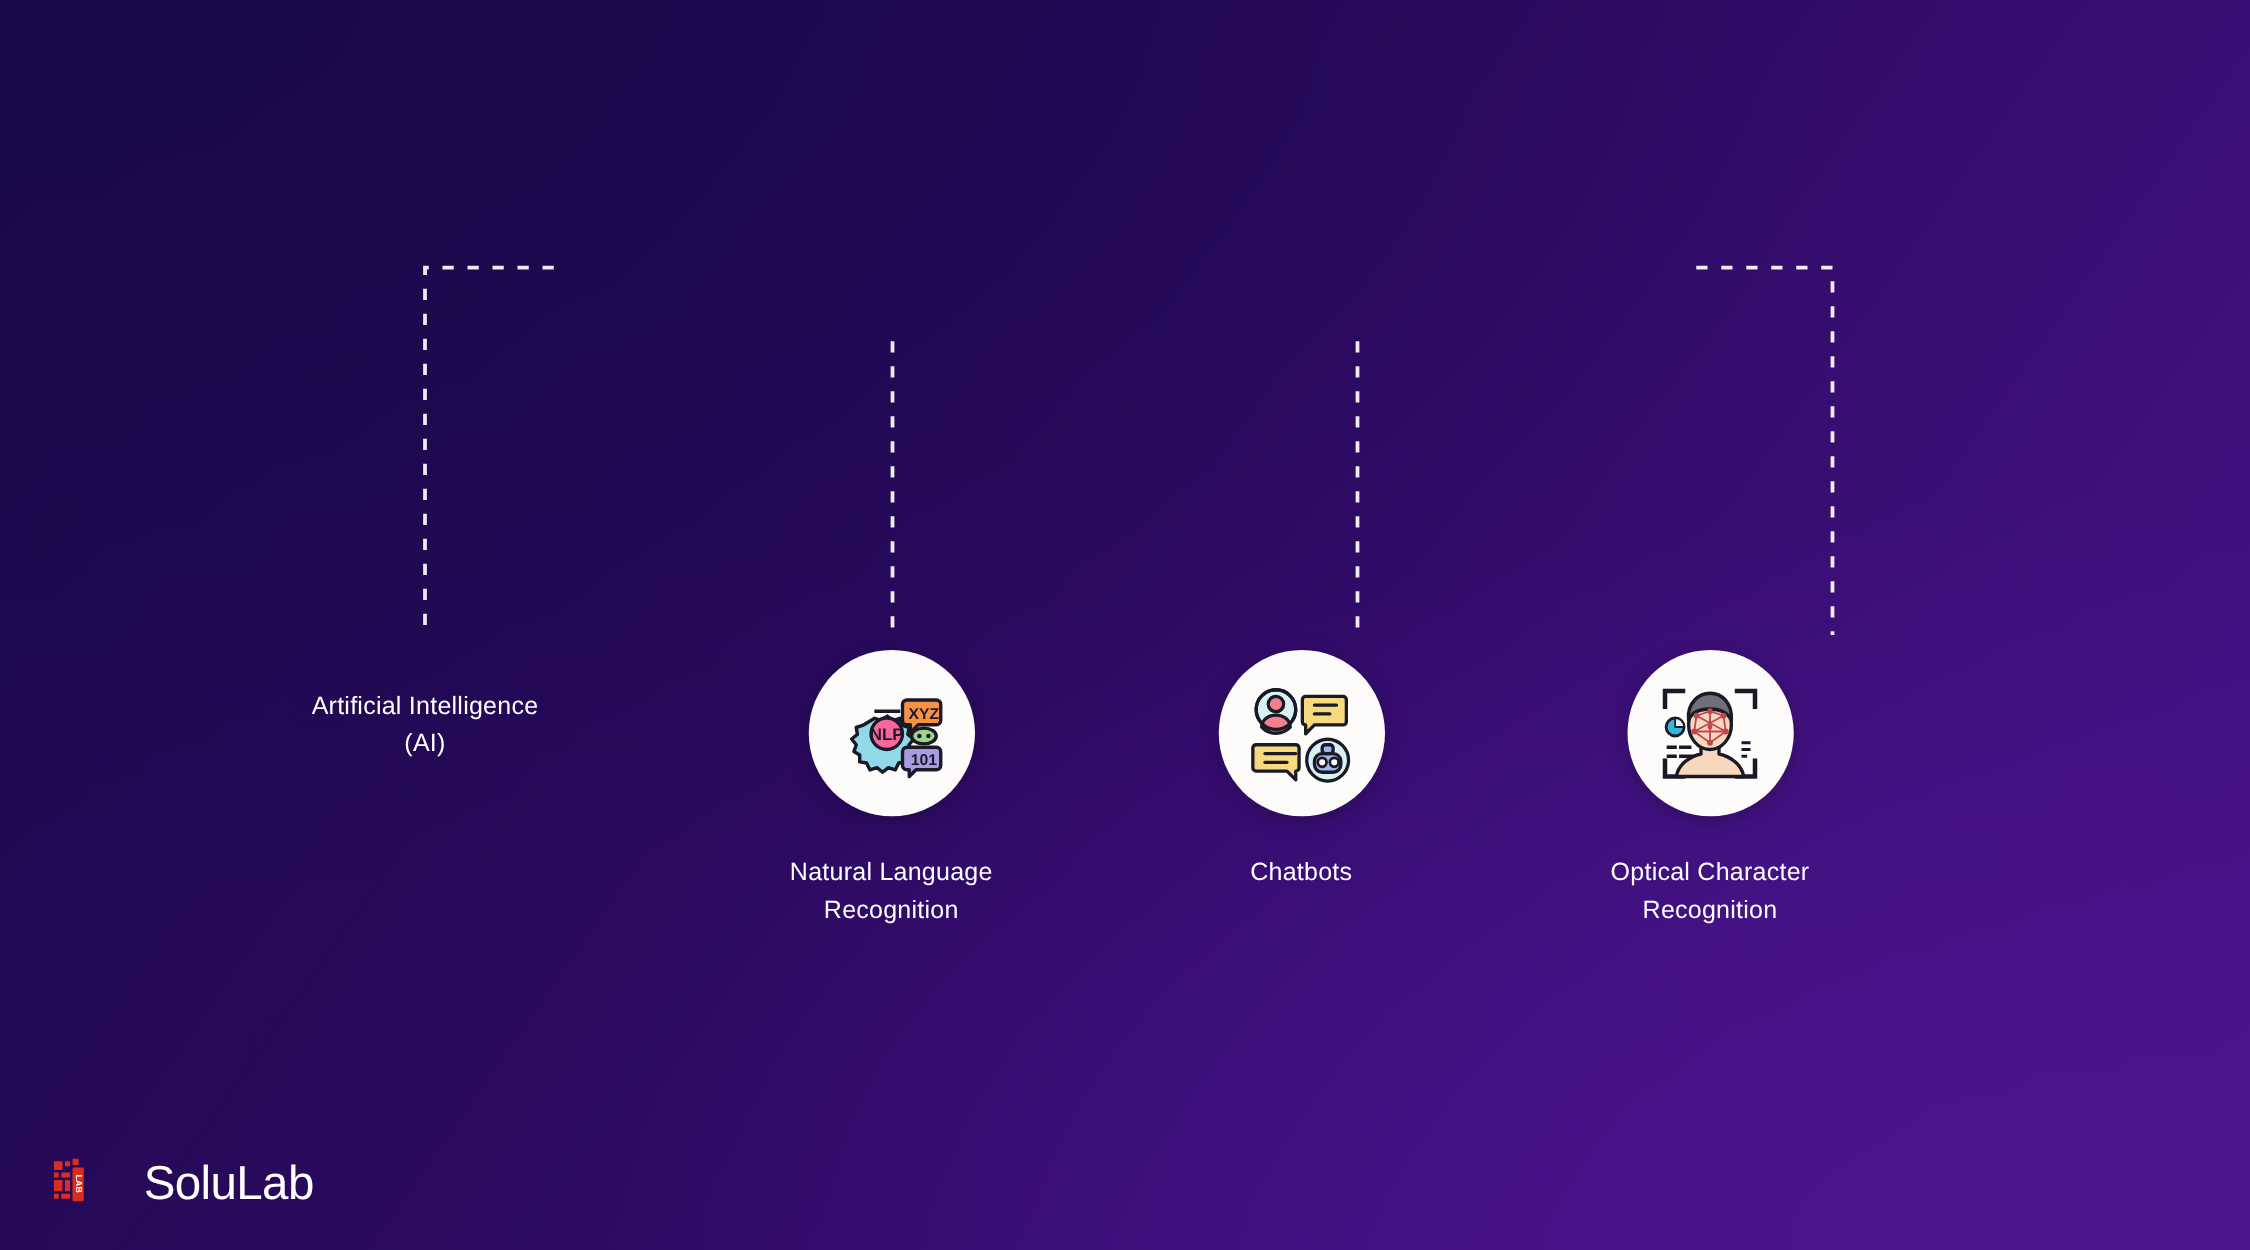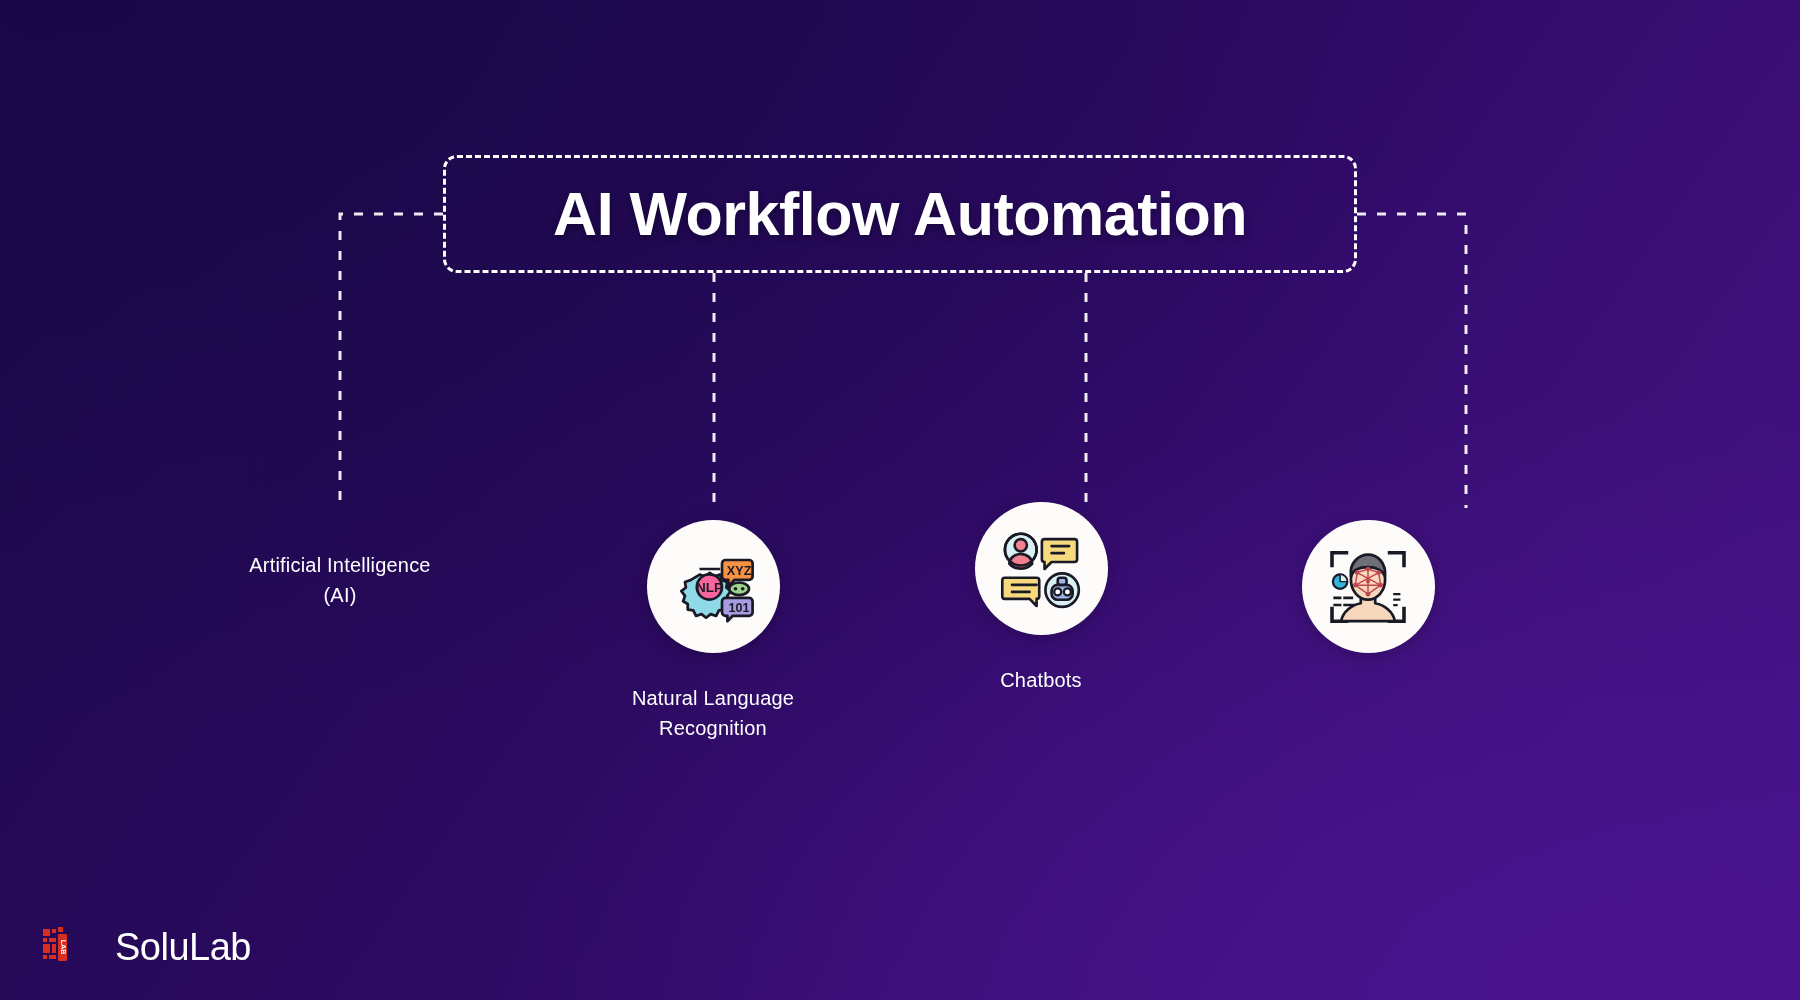--- a/index.html
+++ b/index.html
@@ -63,23 +63,20 @@
 
     <path class="conn" d="M443,214 H340 V508"></path>
 
     <path class="conn" d="M714,273 V508"></path>
 
     <path class="conn" d="M1086,273 V508"></path>
 
     <path class="conn" d="M1357,214 H1466 V508"></path>
   </svg>
 
-  <div id="title-box">
-    <span id="title-text">AI Workflow Automation</span>
-  </div>
 
   <div class="node" style="left:200px; top:520px;">
     <div class="node-label">Artificial Intelligence
 (AI)</div>
   </div>
 
   <div class="node" style="left:573px; top:520px;">
     <div class="bubble">
       <svg width="90" height="90" viewBox="0 0 100 100">
         <g stroke="#1a1a26" stroke-width="3" stroke-linejoin="round">
@@ -99,21 +96,21 @@
         <g fill="#1a1a26">
             <circle cx="75" cy="52" r="2"></circle>
             <circle cx="83" cy="52" r="2"></circle>
           </g>
       </svg>
     </div>
     <div class="node-label">Natural Language
 Recognition</div>
   </div>
 
-  <div class="node" style="left:901px; top:502px;">
+  <div class="node" style="left:901px; top:520px;">
     <div class="bubble">
       <svg width="88" height="88" viewBox="0 0 100 100">
         <g stroke="#1a1a26" stroke-width="3" stroke-linejoin="round">
 
           <circle cx="27" cy="28" r="18" fill="#d9f0f5"></circle>
           <circle cx="27" cy="23" r="7" fill="#f2808f"></circle>
           <path fill="#f2808f" d="M14,44 a13,11 0 0 1 26,0 a18,18 0 0 1 -26,0z"></path>
           <circle cx="27" cy="28" r="18" fill="none"></circle>
 
           <path fill="#f7da7e" d="M54,16 h34 a3,3 0 0 1 3,3 v20 a3,3 0 0 1 -3,3 h-26 l-8,8 v-8 a3,3 0 0 1 -3,-3 v-20 a3,3 0 0 1 3,-3z"></path>
@@ -171,20 +168,22 @@
         <circle cx="19" cy="44" r="8" fill="#35b6de" stroke="#1a1a26" stroke-width="2.5"></circle>
         <path d="M19,44 V36 a8,8 0 0 1 8,8 z" fill="#d9f0f5" stroke="#1a1a26" stroke-width="1.6"></path>
         <g stroke="#1a1a26" stroke-width="3" stroke-linecap="square">
           <path d="M13,62 h6 M24,62 h8 M13,70 h6 M24,70 h10"></path>
         </g>
         <g stroke="#1a1a26" stroke-width="2.5">
             <path d="M78,58 h8 M78,64 h8 M78,70 h5"></path>
           </g>
       </svg>
     </div>
+    <div class="node-label">Optical Character
+Recognition</div>
   </div>
 
   <div id="logo">
     <svg id="logo-mark" viewBox="0 0 42 44">
       <g fill="#d92d20">
         <rect x="0" y="4" width="7" height="7"></rect>
         <rect x="9" y="4" width="4" height="4"></rect>
         <rect x="15" y="2" width="5" height="5"></rect>
         <rect x="0" y="13" width="4" height="4"></rect>
         <rect x="6" y="13" width="7" height="4"></rect>

